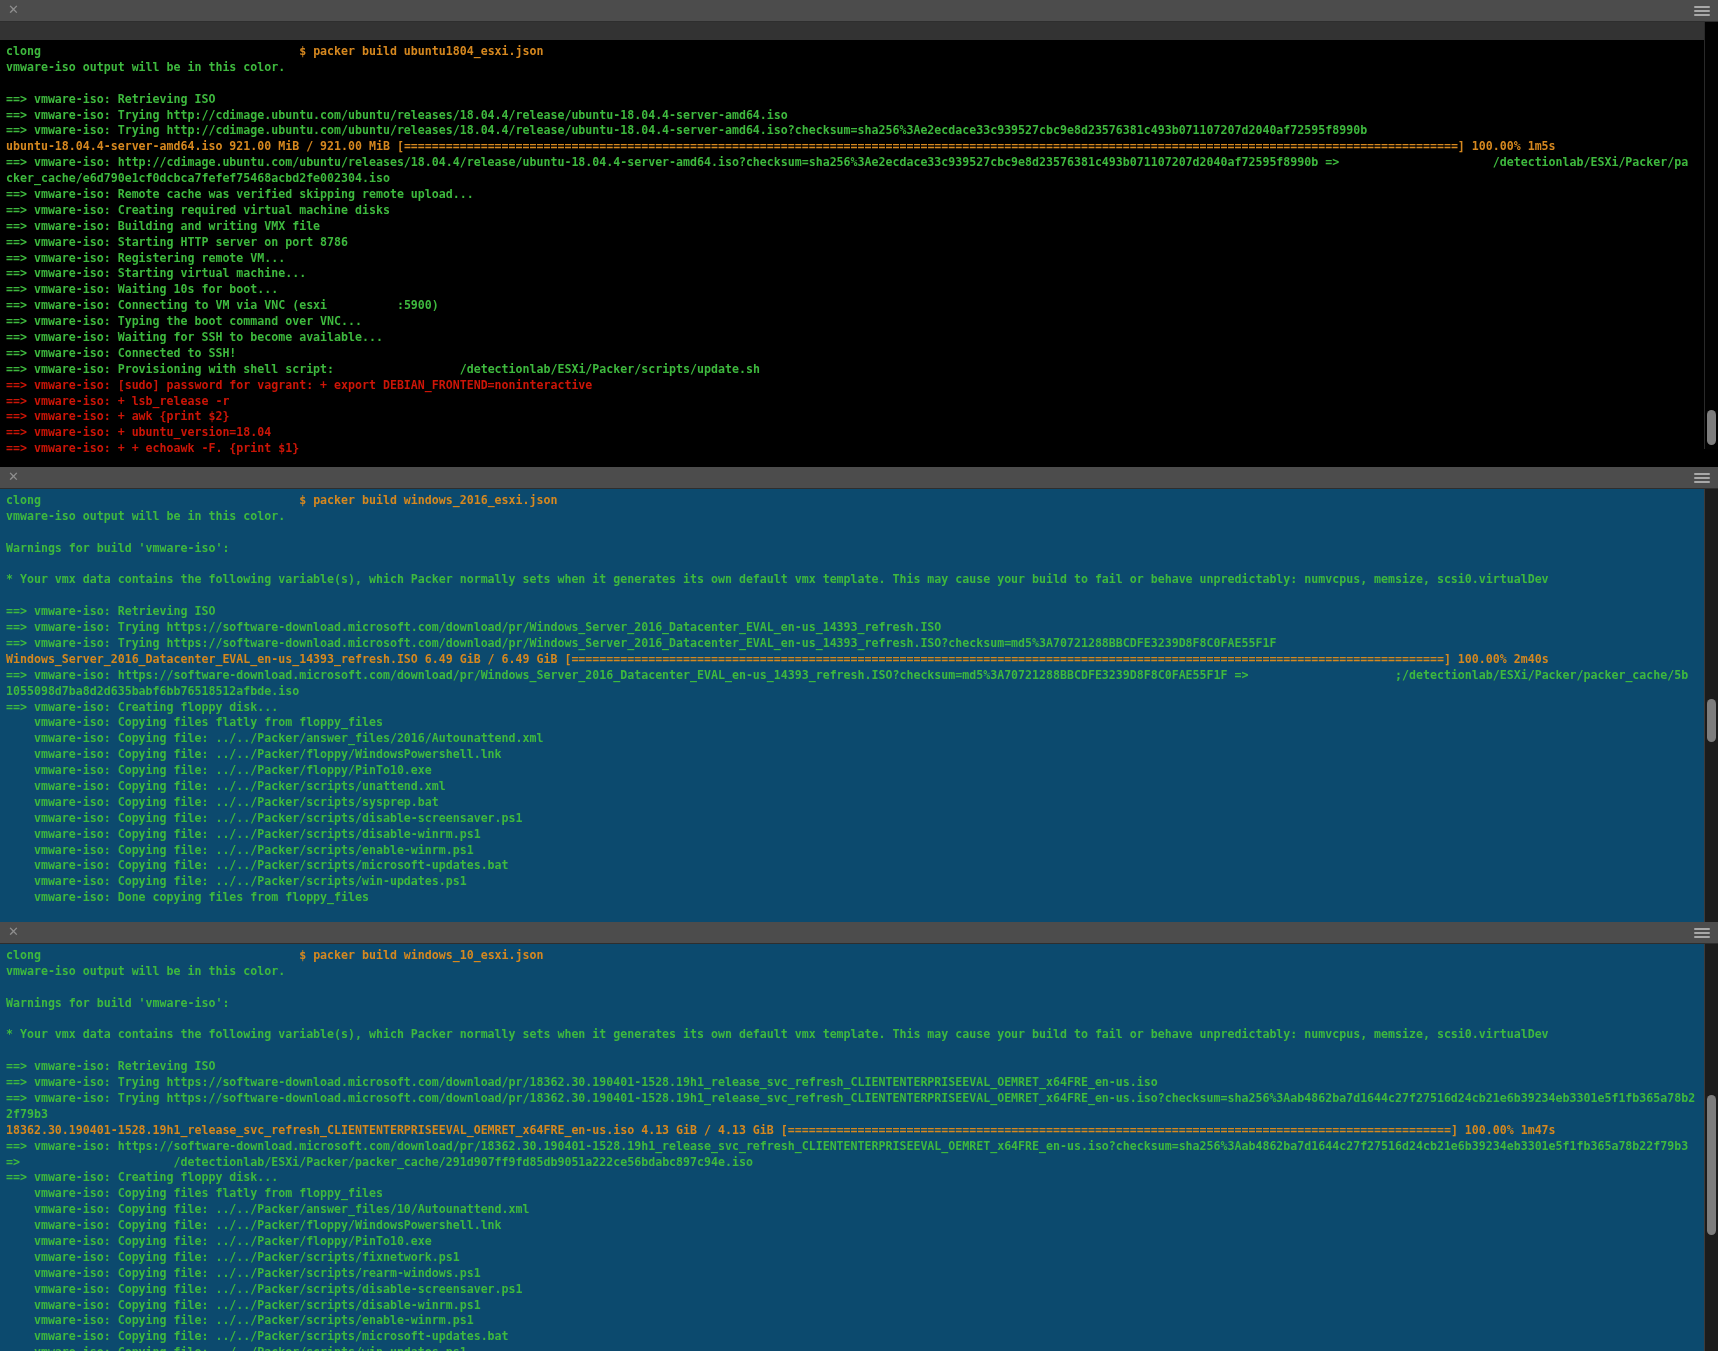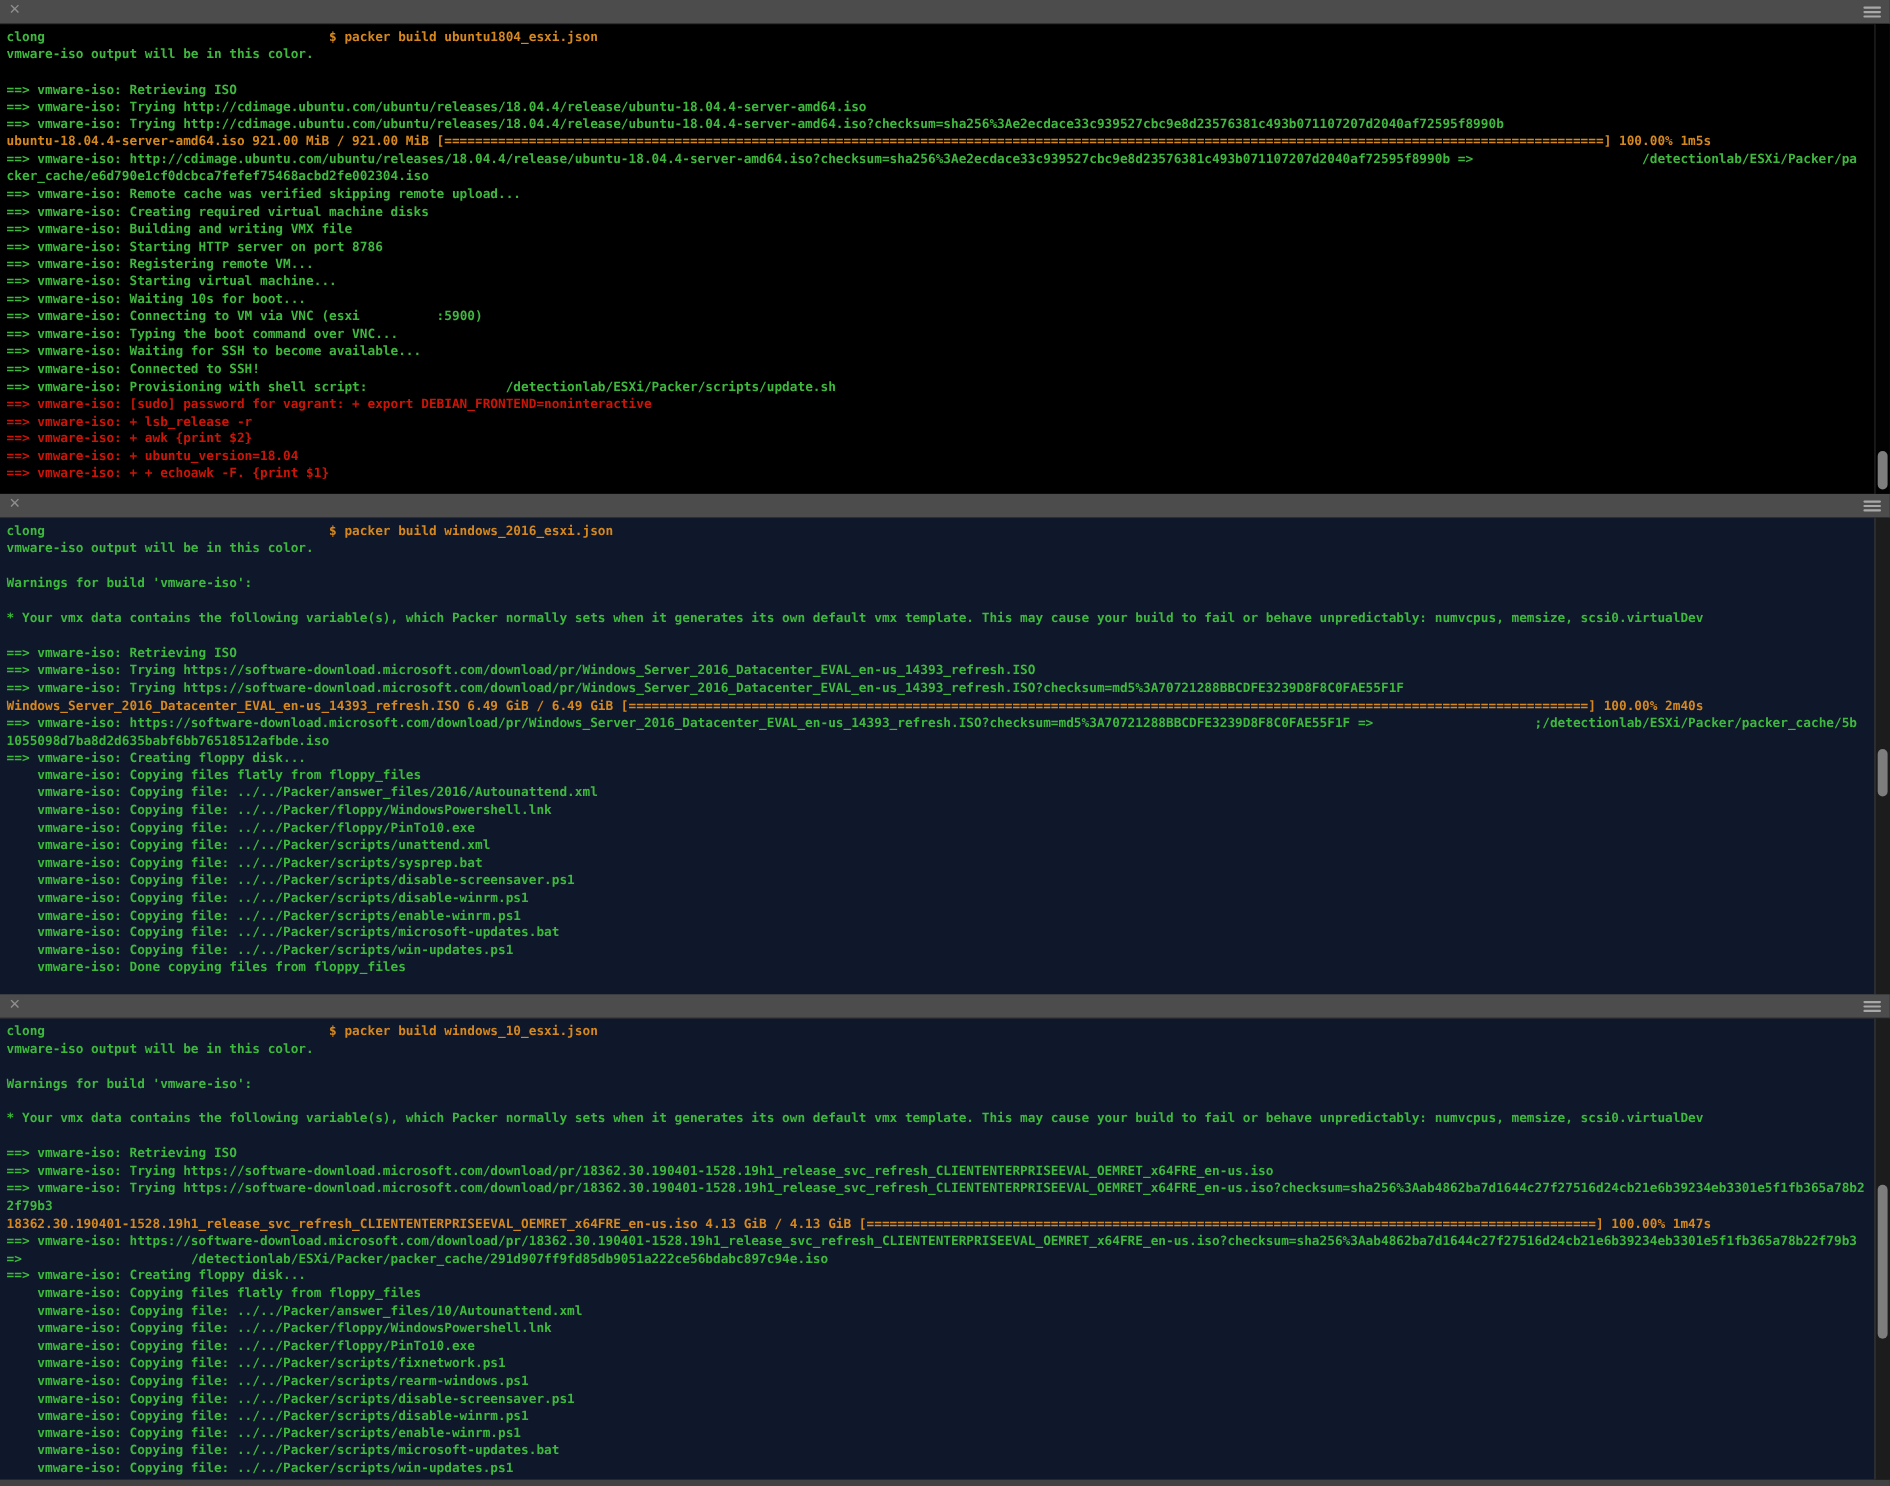--- a/index.html
+++ b/index.html
@@ -7,22 +7,22 @@
   .pane{position:relative;width:1718px;}
   .titlebar{position:relative;height:22px;background:#4c4c4c;border-bottom:1px solid #2e2e2e;box-sizing:border-box;}
   .close-btn{position:absolute;left:8px;top:2px;color:#8f8f8f;font:bold 13px "DejaVu Sans",sans-serif;cursor:default;}
   .menu-btn{position:absolute;right:8px;top:6px;width:16px;height:10px;display:flex;flex-direction:column;justify-content:space-between;}
   .menu-btn span{display:block;height:2px;background:#a8a8a8;border-radius:1px;}
   .content{position:relative;box-sizing:border-box;padding:4px 18px 0 6px;font-weight:bold;font-size:11.6px;line-height:15.9px;white-space:pre;overflow:hidden;}
   .row{height:15.9px;overflow:hidden;}
   .g{color:#3eb93e;}
   .o{color:#d6881f;}
   .r{color:#cc1507;}
-  .bg-black{background:#000000;}
-  .bg-dark{background:#0f172a;}
+  .bg-black{background:#000000;margin-top:18px;}
+  .bg-dark{background:#0c4a6e;}
   .scroll-track{position:absolute;top:0;right:0;bottom:0;width:14px;box-sizing:border-box;}
   .track-black{background:#020202;border-left:1px solid #2a2a2a;}
   .track-dark{background:#1c1c1c;border-left:1px solid #3c3c3c;}
   .scroll-thumb{position:absolute;right:2px;width:9px;background:#7d7d7d;border-radius:5px;}
   .bottom-edge{height:6px;background:#424242;}
 </style>
 </head>
 <body>
 
 <div class="pane">

